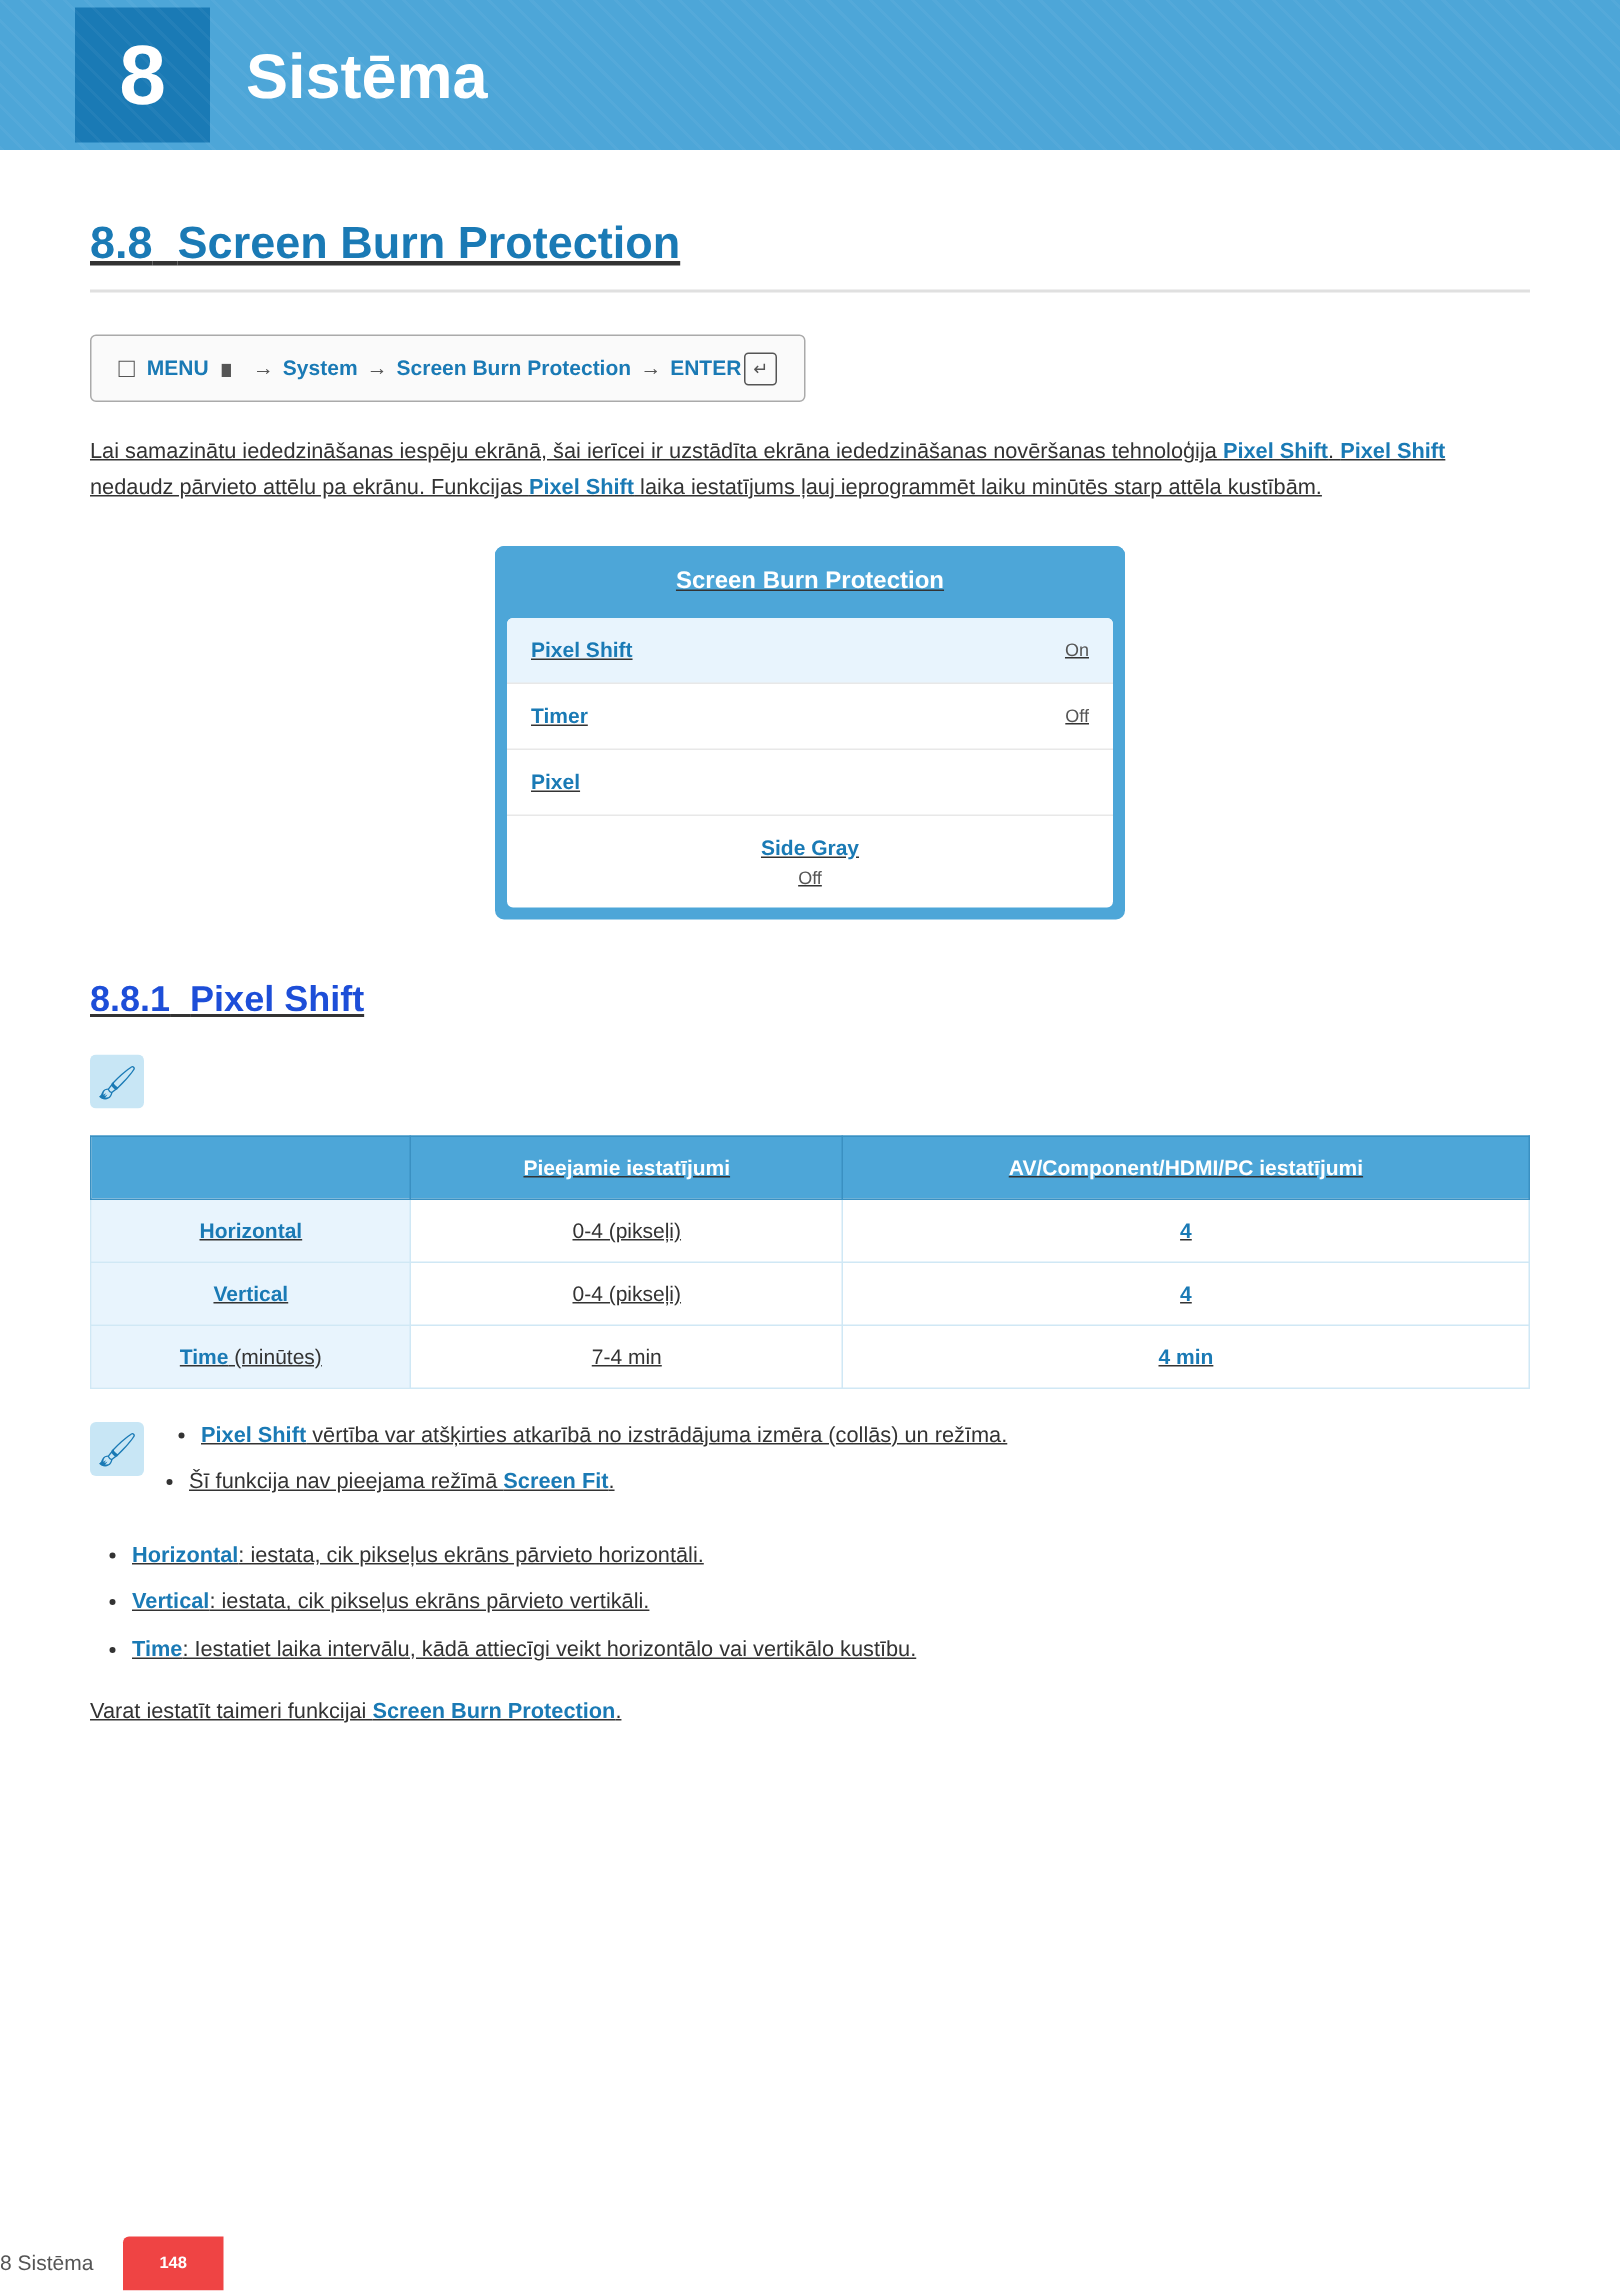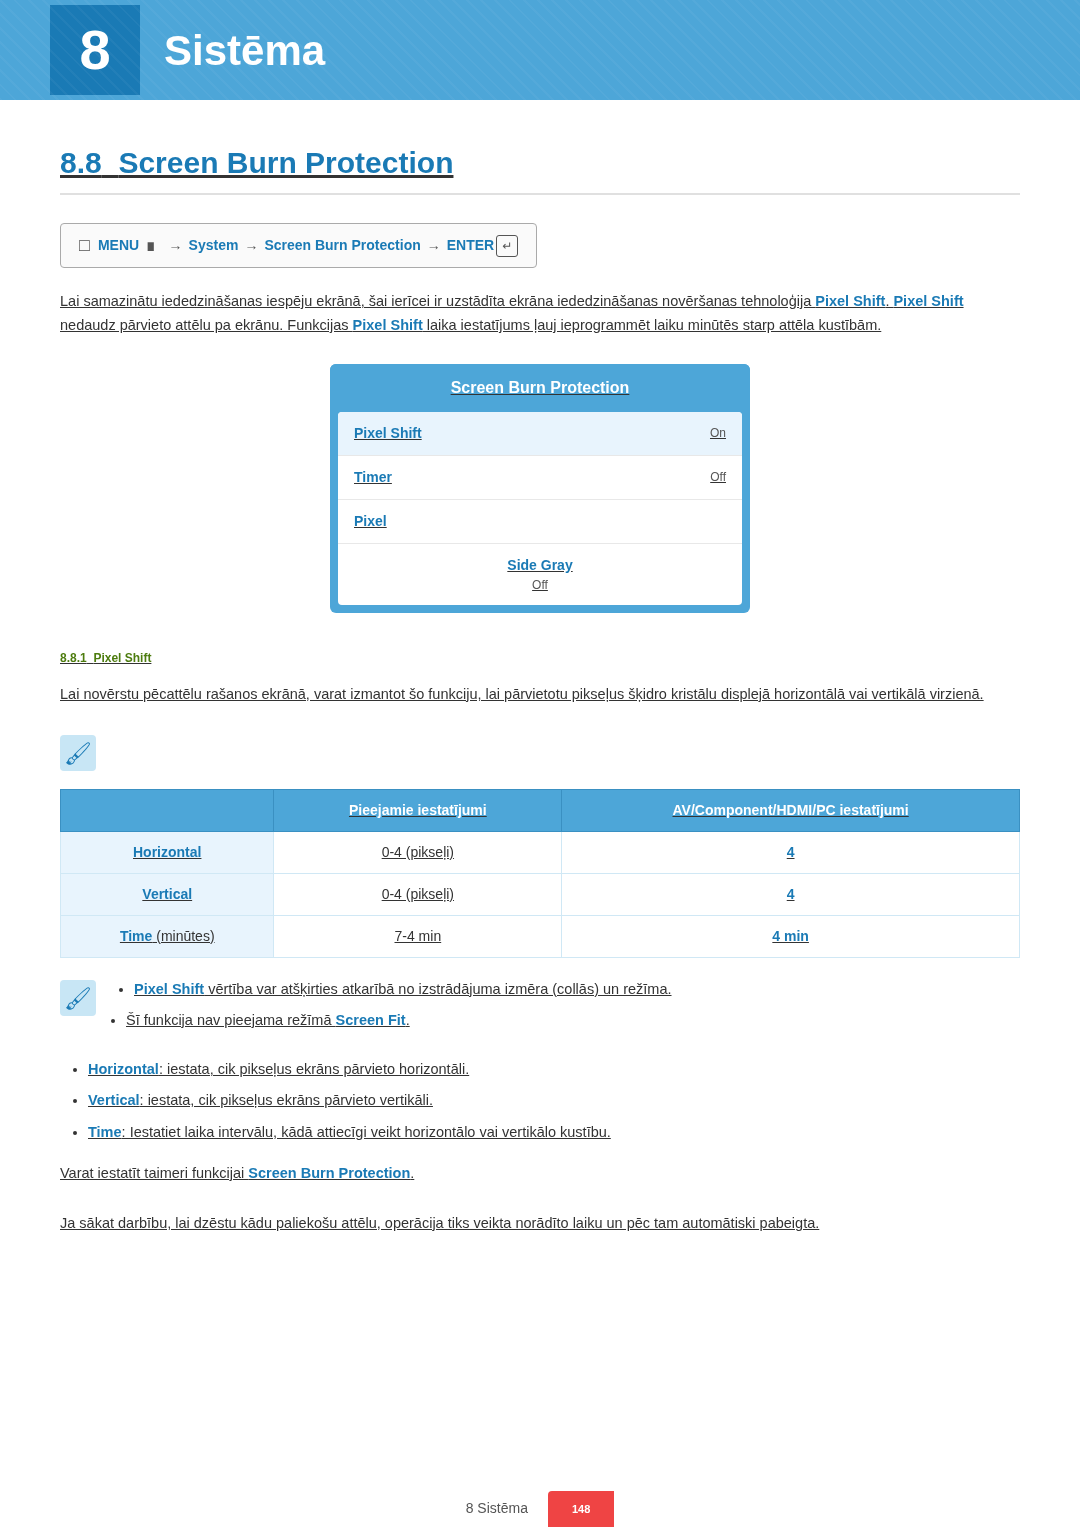--- a/index.html
+++ b/index.html
@@ -163,23 +163,23 @@
       color: #1a7ab5;
       font-weight: bold;
     }
     .menu-item-value {
       color: #555;
       font-size: 12px;
     }
 
     
     .sub-section-heading {
-      font-size: 12px;
-      font-weight: bold;
-      color: #4d7c0f;
+      font-size: 24px;
+      font-weight: bold;
+      color: #1d4ed8;
       margin-top: 36px;
       margin-bottom: 16px;
     }
 
     
     .note-row {
       display: flex;
       align-items: flex-start;
       margin-bottom: 18px;
     }
@@ -256,21 +256,21 @@
       margin-top: 4px;
     }
 
     
     .page-footer {
       position: absolute;
       bottom: 0;
       right: 0;
       width: 100%;
       display: flex;
-      justify-content: center;
+      justify-content: flex-start;
       align-items: center;
     }
     .footer-badge {
       background: #ef4444;
       color: #fff;
       font-size: 11px;
       font-weight: bold;
       padding: 10px 24px;
       border-radius: 4px 0 0 0;
     }
@@ -342,21 +342,20 @@
         <span class="menu-item-value">Off</span>
       </div>
     </div>
   </div>
 
   
   <div class="sub-section-heading">
     <span>8.8.1</span>&nbsp;&nbsp;<span>Pixel Shift</span>
   </div>
 
-  <p class="description">Lai novērstu pēcattēlu rašanos ekrānā, varat izmantot šo funkciju, lai pārvietotu pikseļus šķidro kristālu displejā horizontālā vai vertikālā virzienā.</p>
 
   
   <div class="note-row">
     <div class="note-icon">
       <svg viewBox="0 0 36 36" xmlns="http://www.w3.org/2000/svg">
         <rect width="36" height="36" rx="4" fill="#c8e6f5"></rect>
         <text x="18" y="26" font-size="22" text-anchor="middle" fill="#1a7ab5" font-family="Arial">🖌</text>
       </svg>
     </div>
   </div>
@@ -421,21 +420,20 @@
       <span class="bold-blue">Time</span>: Iestatiet laika intervālu, kādā attiecīgi veikt horizontālo vai vertikālo kustību.
     </li>
   </ul>
 
   
 
   <p class="description">
     Varat iestatīt taimeri funkcijai <span class="bold-blue">Screen Burn Protection</span>.
   </p>
 
-  <p class="description">Ja sākat darbību, lai dzēstu kādu paliekošu attēlu, operācija tiks veikta norādīto laiku un pēc tam automātiski pabeigta.</p>
 
 </div>
 
 <div class="page-footer">
   <div class="footer-right">
     <span class="footer-text">8 Sistēma</span>
     <div class="footer-badge">148</div>
   </div>
 </div>
 

